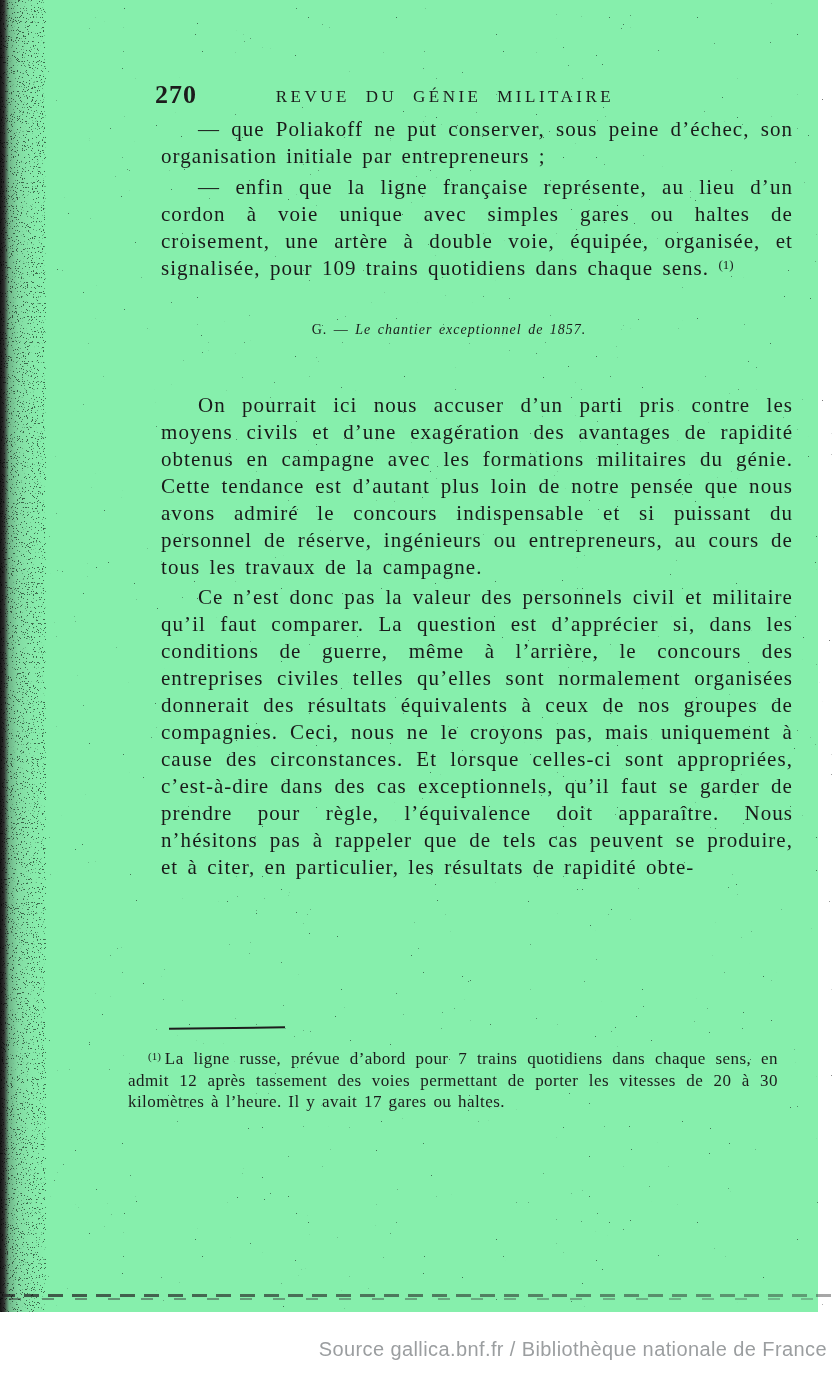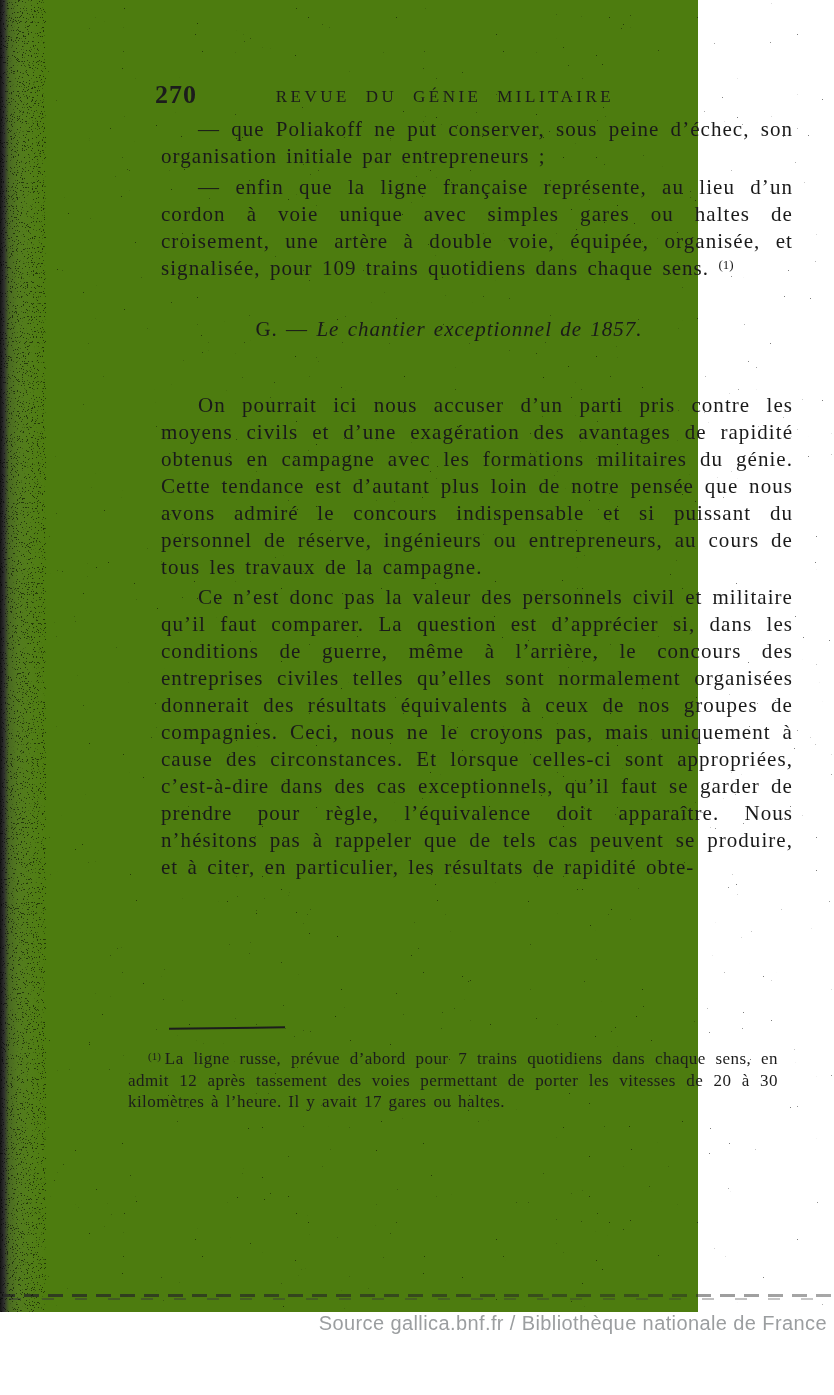--- a/index.html
+++ b/index.html
@@ -6,22 +6,22 @@
   .page{
     position:relative;
     width:834px;height:1395px;
     margin:0 auto;
     background:#ffffff;
     overflow:hidden;
     font-family:"Liberation Serif","DejaVu Serif",serif;
   }
   
   .scan{
-    position:absolute;left:0;top:0;width:698px;height:1312px;
-    background:#4d7c0f;
+    position:absolute;left:0;top:0;width:818px;height:1312px;
+    background:#86efac;
   }
   .binding{
     position:absolute;left:0;top:0;bottom:0;width:46px;
     background:linear-gradient(90deg,
       #141414 0px,#2f2f2f 4px,
       rgba(70,70,70,.35) 9px,
       rgba(110,110,110,.16) 18px,
       rgba(140,140,140,.07) 30px,
       rgba(160,160,160,0) 46px);
   }
@@ -43,21 +43,21 @@
     font-size:21px;line-height:27px;color:#1a1a1a;
     text-align:justify;letter-spacing:1.05px;word-spacing:3px;
   }
   .body p{margin:0;text-indent:37px;}
   .body p.p2{margin-top:8px;}
   .body p.p3{margin-top:4px;}
   .body p.p4{margin-top:49px;}
   .body p.p5{margin-top:3px;}
   .sect{
     margin:34px 0 0 0;
-    font-size:21px;font-weight:normal;line-height:27px;
+    font-size:14px;font-weight:normal;line-height:27px;
     text-align:center;transform:translateX(-28px);
     letter-spacing:1px;word-spacing:2px;color:#1a1a1a;
   }
   .sect .st{font-style:italic;}
   sup.fnref{font-size:13px;line-height:0;vertical-align:6px;letter-spacing:0;}
   
   .fnrule{
     position:absolute;left:169px;top:1027px;width:116px;height:2px;
     background:#1d1d1d;transform:rotate(-0.7deg);
   }
@@ -80,21 +80,21 @@
   }
   .tear .t2{
     height:2px;margin-top:1px;
     background:repeating-linear-gradient(90deg,rgba(0,0,0,0) 0 9px,#3a3a3a 9px 21px,rgba(0,0,0,0) 21px 33px);
     opacity:.55;filter:blur(.3px);
   }
   
   .footer{
     position:absolute;left:0;bottom:0;width:834px;height:83px;
     background:#ffffff;
-    display:flex;align-items:flex-start;justify-content:flex-end;
+    display:flex;align-items:center;justify-content:flex-end;
     box-sizing:border-box;padding:0 7px 9px 0;
     font-family:"Liberation Sans","DejaVu Sans",sans-serif;
   }
   .footer span{font-size:20px;color:#9b9ea0;letter-spacing:.4px;}
 </style>
 </head>
 <body>
 
 <div class="page">
   <div class="scan">

